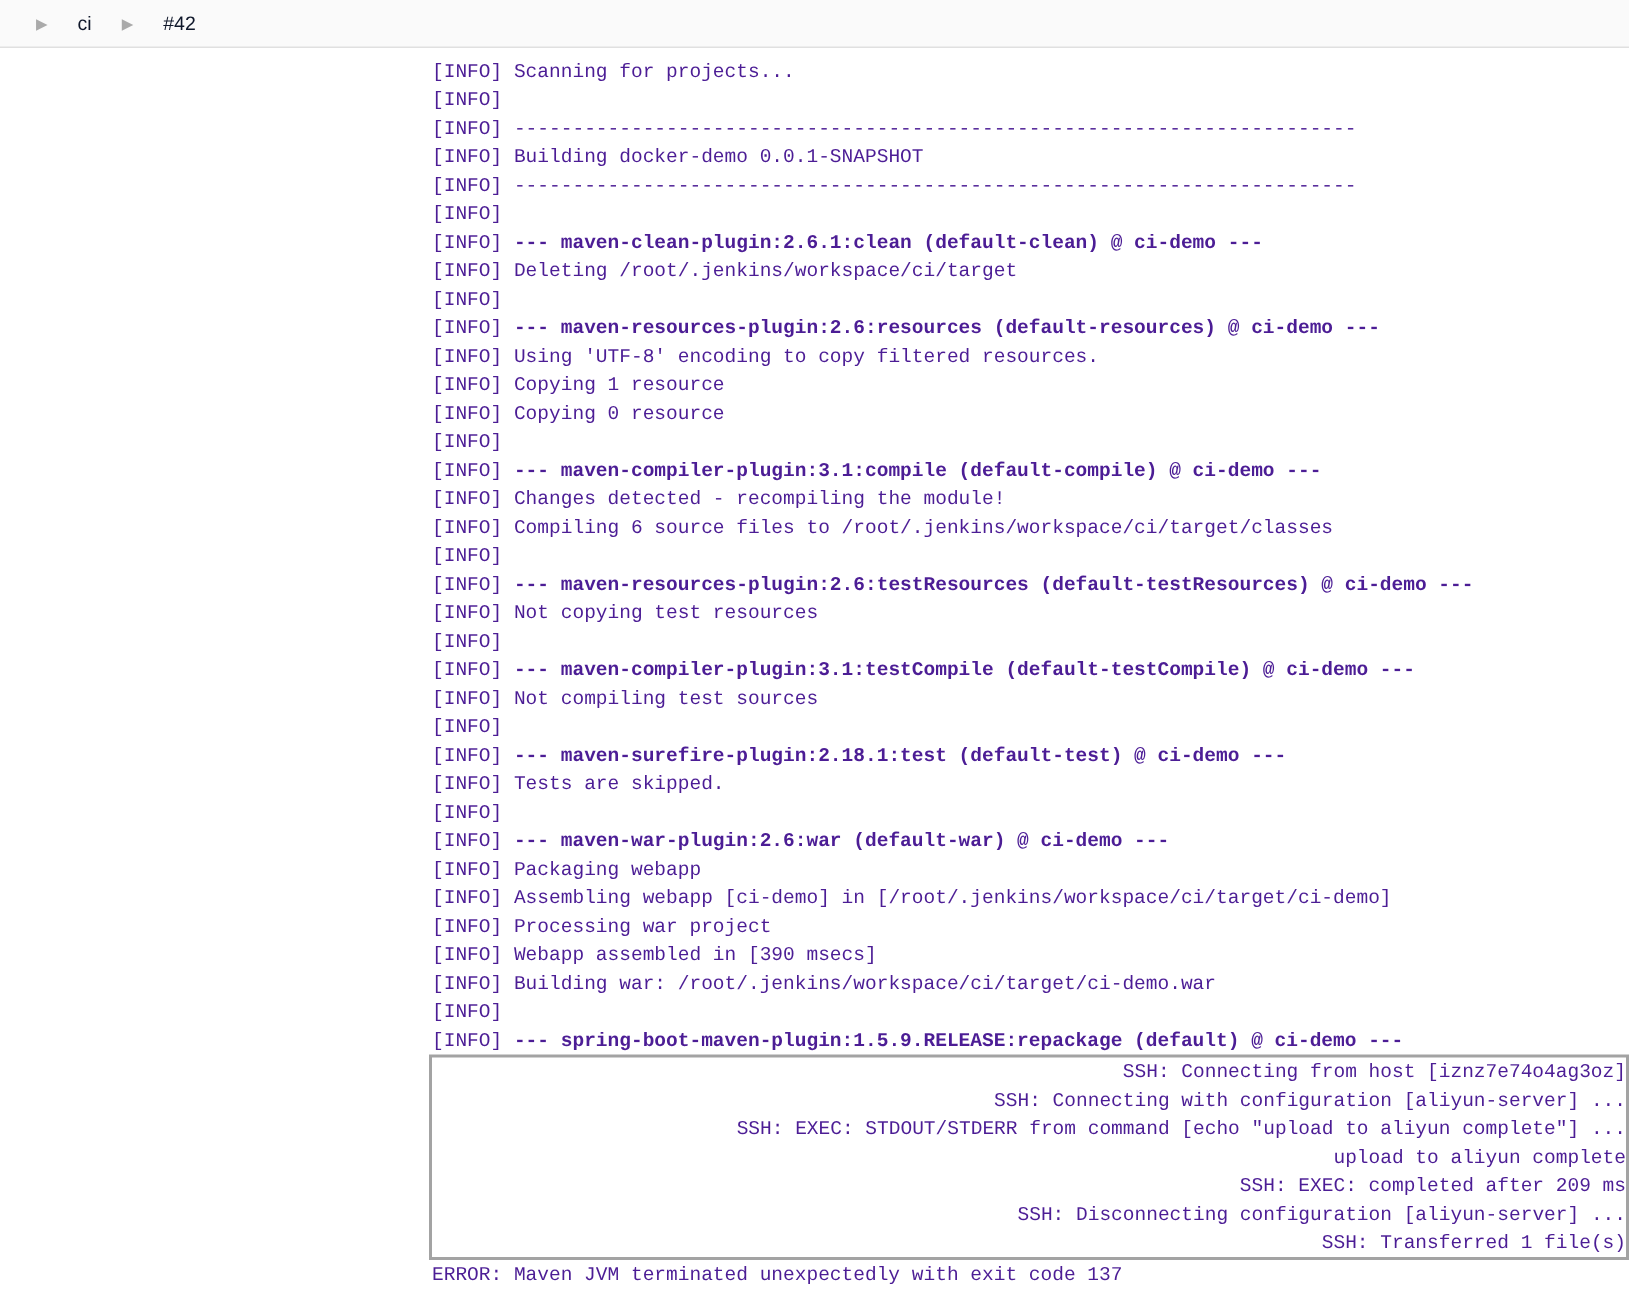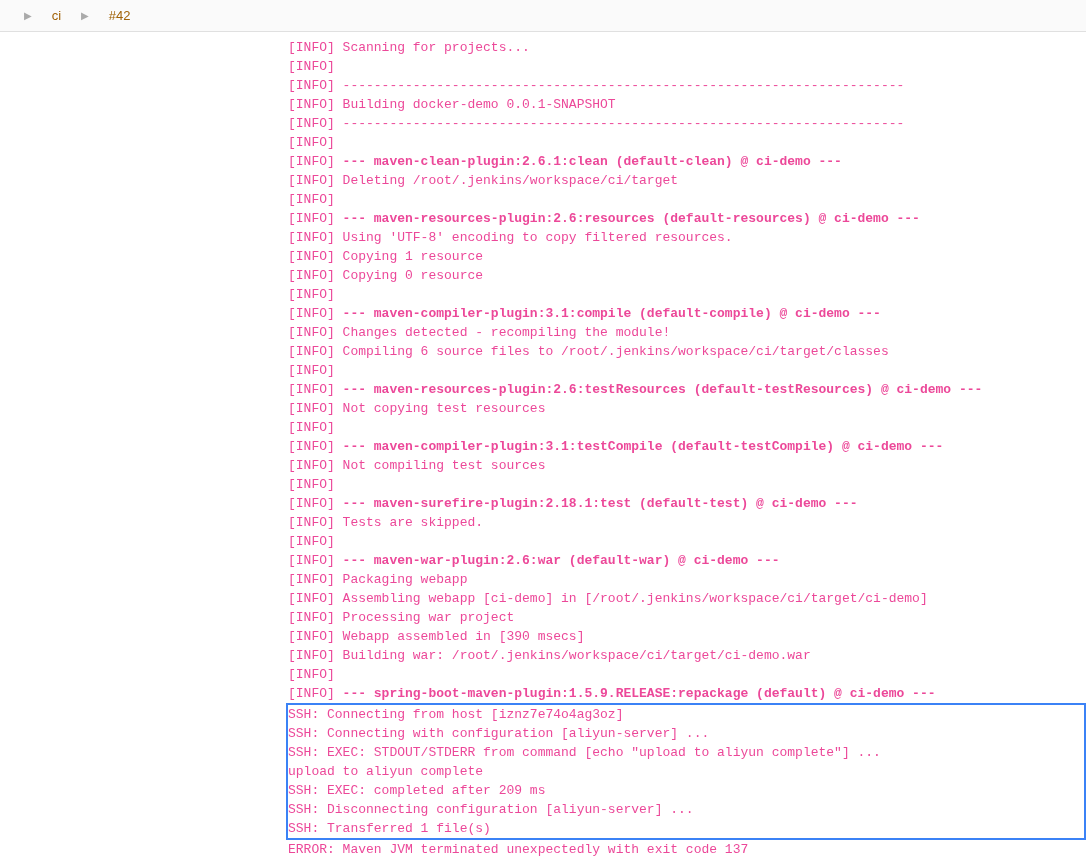--- a/index.html
+++ b/index.html
@@ -14,36 +14,37 @@
       background: #fafafa;
       display: flex;
       align-items: center;
       gap: 20px;
       color: #555;
     }
     .breadcrumb-sep {
       color: #aaa;
       font-size: 10px;
     }
-    .breadcrumb-item { color: #a16207; }
+    .breadcrumb-item { color: #0f172a; }
     .console {
       padding-left: 288px;
       padding-top: 6px;
       font-family: "Courier New", monospace;
       font-size: 13px;
       line-height: 19px;
-      color: #ec4899;
+      color: #4c1d95;
       white-space: pre;
     }
     .line { display: block; }
     .bold { font-weight: bold; font-family: Liberation Mono, monospace; }
     .highlight-box {
-      border: 2px solid #3b82f6;
+      border: 2px solid #a3a3a3;
       margin-left: -2px;
       padding-left: 0;
+      text-align: right;
     }
   </style>
 </head>
 <body>
 
 <div class="breadcrumb">
   <span class="breadcrumb-sep">▶</span>
   <span class="breadcrumb-item">ci</span>
   <span class="breadcrumb-sep">▶</span>
   <span class="breadcrumb-item">#42</span>

